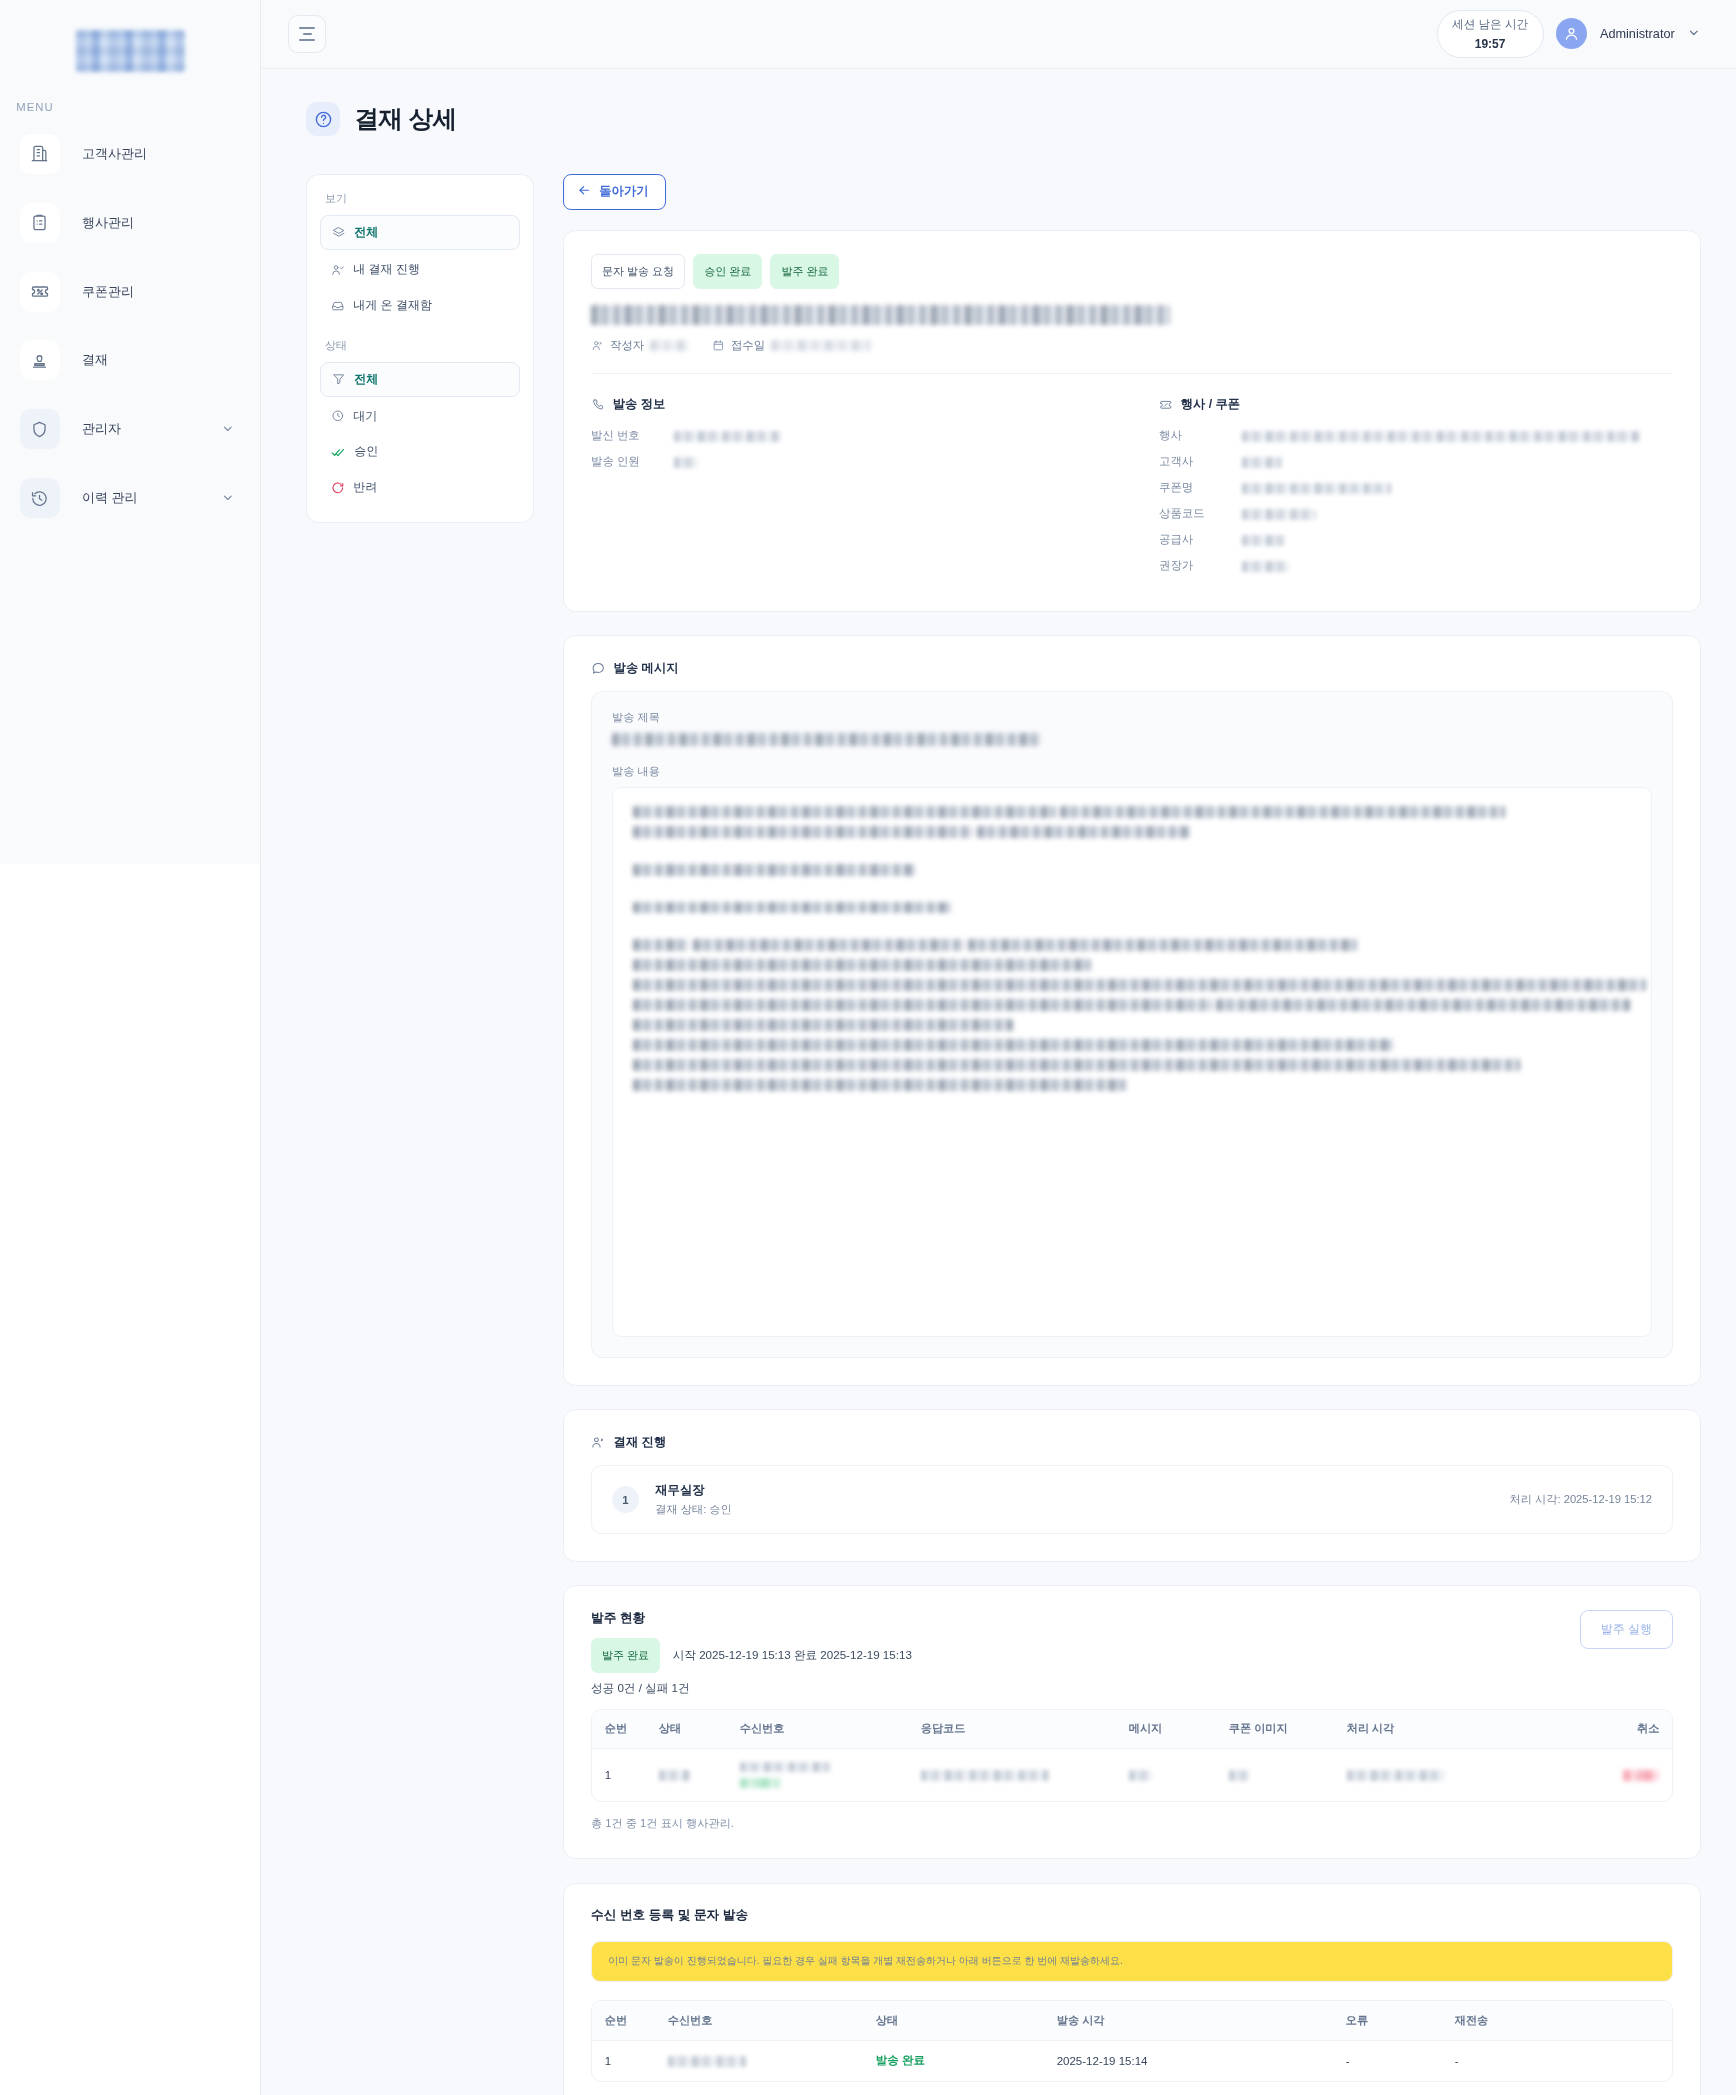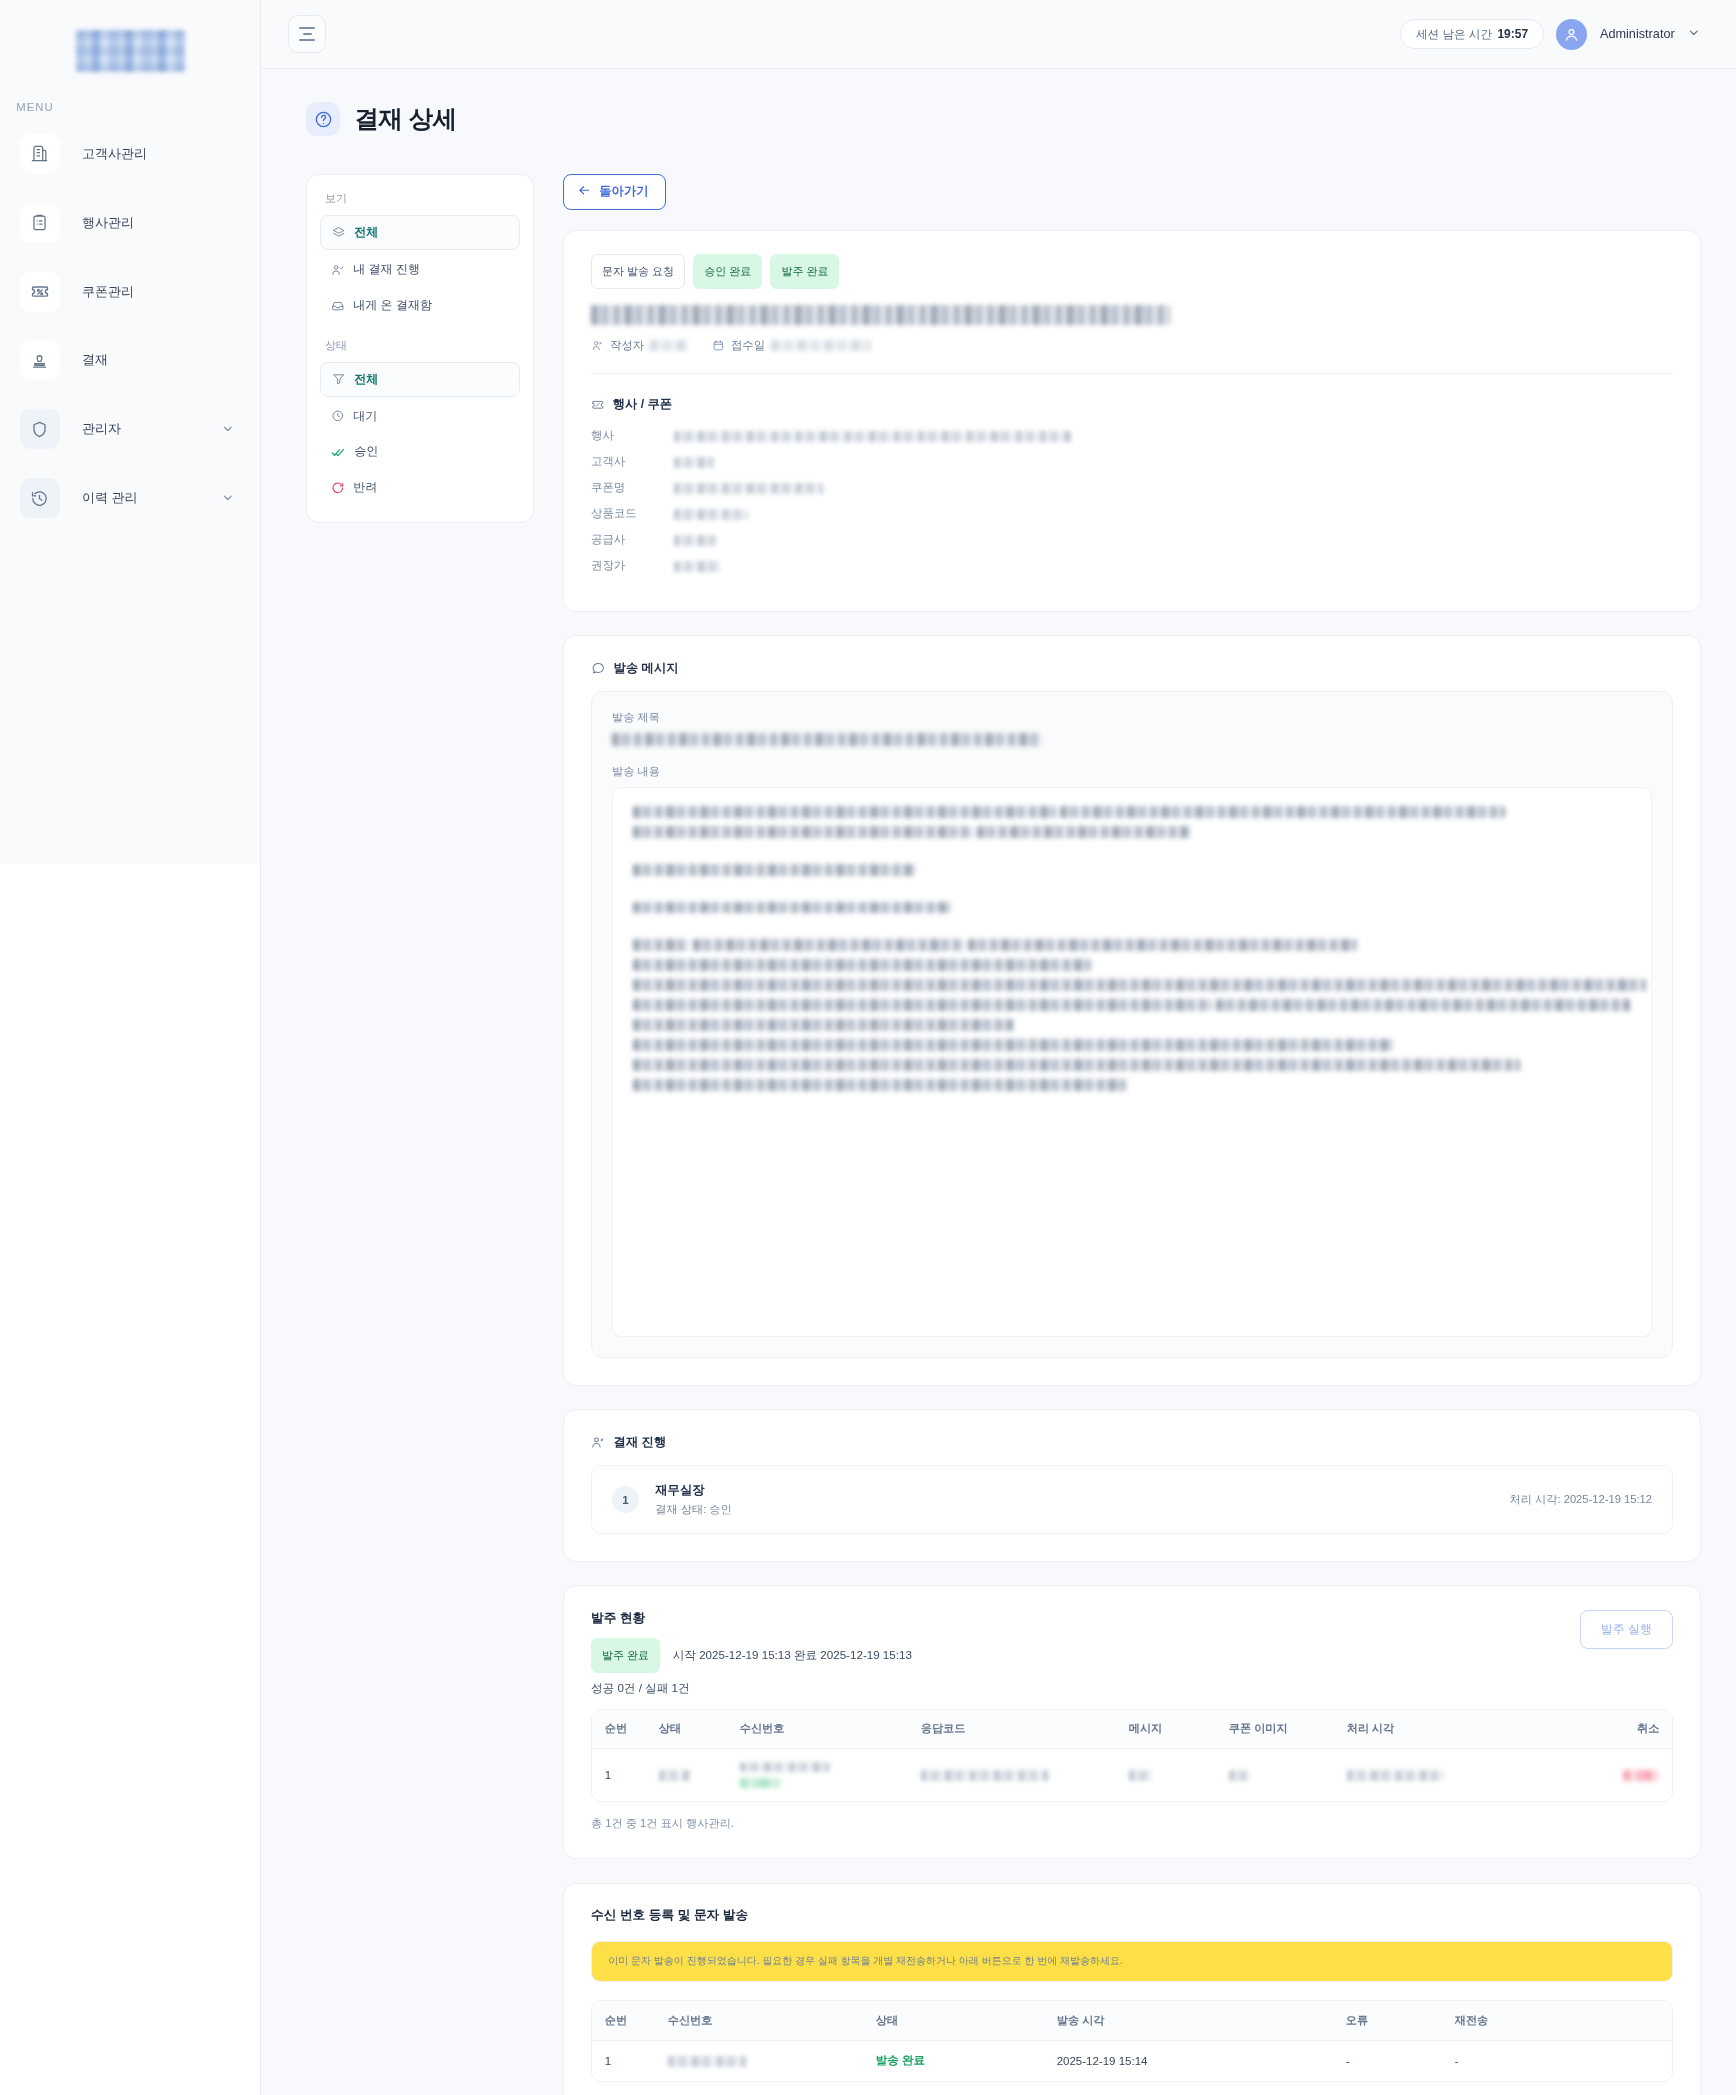--- a/index.html
+++ b/index.html
@@ -99,21 +99,21 @@
   .hamburger span:nth-child(2){ width: 9px; }
   .hamburger span:nth-child(3){ width: 15.4px; }
   .topbar-right { margin-left: auto; display: flex; align-items: center; gap: 12.7px; }
   .session-pill {
     border: 0.9px solid #e3e9f2;
     background: #ffffff;
     border-radius: 904px;
     padding: 6.3px 14.5px;
     font-size: 11.6px;
     color: #5a6a85;
-    display: flex; gap: 5.4px; align-items: center;
+    display: flex; gap: 5.4px; align-items: center; flex-direction: column;
   }
   .session-pill b { color: #263348; font-weight: 700; font-size: 12px; }
   .avatar {
     width: 31px; height: 31px; border-radius: 50%;
     background: #8aa6f0;
     display: flex; align-items: center; justify-content: center;
     color: #fff;
   }
   .user-name { font-size: 12.7px; color: #2e3a50; font-weight: 500; }
   .caret { color: #5f6f88; }
@@ -594,20 +594,38 @@
                   </span>
                   <span>접수일</span>
                   <span class="blur lighter" style="width:100px;height:11px;"></span>
                 </span>
               </div>
 
               <div class="divider"></div>
 
               <div class="two-col">
 
+                <div class="col">
+                  <div class="sec-head">
+                    <span class="sh-ico">
+                      <svg width="13.6" height="13.6" viewBox="0 0 24 24" fill="none" stroke="currentColor" stroke-width="1.7" stroke-linecap="round" stroke-linejoin="round">
+                        <path d="M6.5 3.5h3l1.5 4-2 1.4a12 12 0 0 0 6 6l1.4-2 4 1.5v3a2 2 0 0 1-2.2 2A17.5 17.5 0 0 1 4.5 5.7 2 2 0 0 1 6.5 3.5z"></path>
+                      </svg>
+                    </span>
+                    <span>발송 정보</span>
+                  </div>
+                  <div class="kv">
+                    <div class="kv-k">발신 번호</div>
+                    <div class="kv-v"><span class="blur light" style="width:107px;height:11px;"></span></div>
+                  </div>
+                  <div class="kv">
+                    <div class="kv-k">발송 인원</div>
+                    <div class="kv-v"><span class="blur light" style="width:23.5px;height:11px;"></span></div>
+                  </div>
+                </div>
 
                 <div class="col">
                   <div class="sec-head">
                     <span class="sh-ico">
                       <svg width="13.6" height="13.6" viewBox="0 0 24 24" fill="none" stroke="currentColor" stroke-width="1.7" stroke-linecap="round" stroke-linejoin="round">
                         <path d="M3 9V7.5A1.5 1.5 0 0 1 4.5 6h15A1.5 1.5 0 0 1 21 7.5V9a2.6 2.6 0 0 0 0 6v1.5A1.5 1.5 0 0 1 19.5 18h-15A1.5 1.5 0 0 1 3 16.5V15a2.6 2.6 0 0 0 0-6z"></path>
                         <path d="M9.5 14.5l5-5"></path>
                       </svg>
                     </span>
                     <span>행사 / 쿠폰</span>

